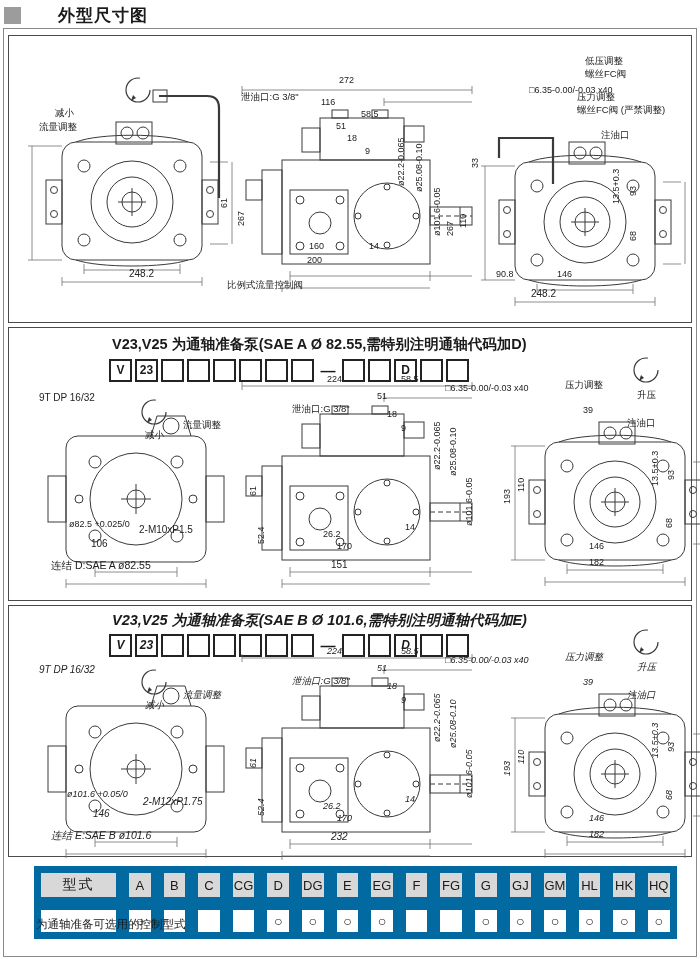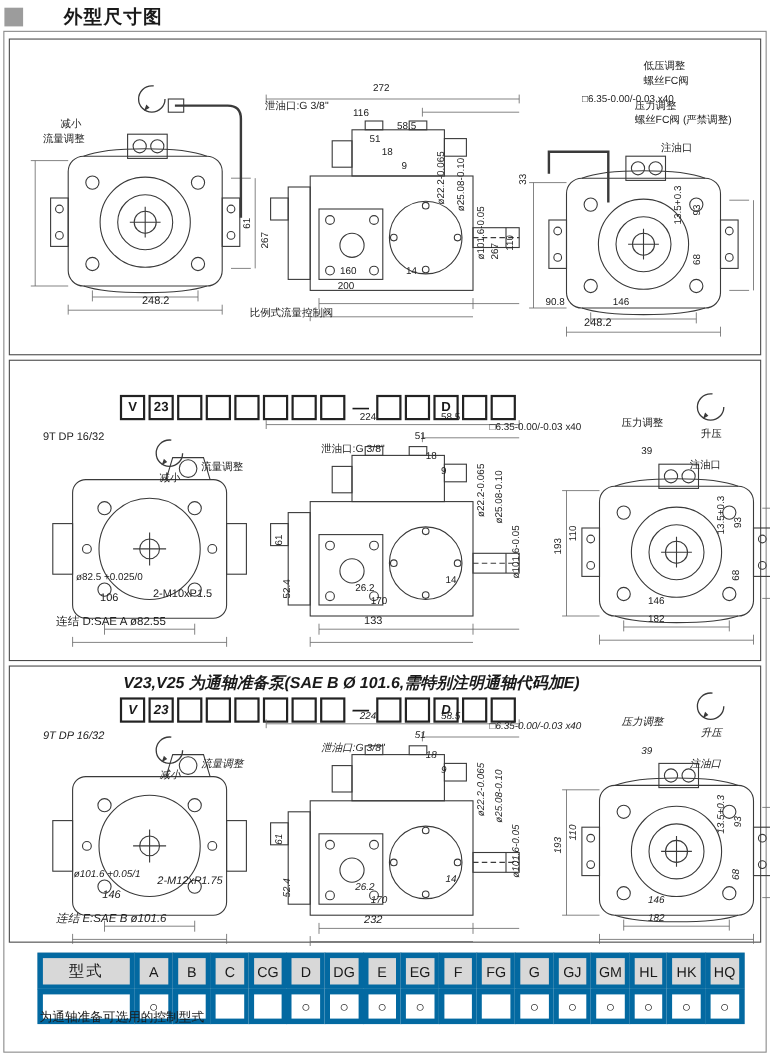--- a/index.html
+++ b/index.html
@@ -22,21 +22,21 @@
   .notes div{line-height:11.5px;}
   
   .roticon{position:absolute;}
   
   .coderow{position:absolute;display:flex;align-items:center;}
   .code-cell{display:inline-block;width:19px;height:19px;border:2px solid #222;margin-right:3px;
              text-align:center;font-weight:bold;font-size:12px;line-height:19px;background:#fff;}
   .code-dash{display:inline-block;width:22px;text-align:center;font-weight:bold;font-size:15px;margin-right:3px;}
   
   .ctl{position:absolute;display:grid;grid-template-columns:88px repeat(16,34.6px);}
-  .tc{border:5px solid #0369a1;margin-top:-1px;margin-left:-1px;display:flex;align-items:center;justify-content:center;}
+  .tc{border:7px solid #0369a1;margin-top:-1px;margin-left:-1px;display:flex;align-items:center;justify-content:center;}
   .tc.th{background:#d8d8d8;height:24px;font-size:13px;}
   .tc.th.first{font-size:14px;letter-spacing:2px;}
   .tc.tm{background:#fff;height:22px;font-size:14px;}
   .note{position:absolute;font-size:11.5px;}
 </style>
 </head>
 <body>
 
 <div class="page">
 
@@ -219,20 +219,21 @@
       <span class="lbl v" style="left:462px;top:132px;">33</span>
       <span class="lbl v" style="left:603px;top:168px;">13.5+0.3</span>
       <span class="lbl v" style="left:620px;top:160px;">93</span>
       <span class="lbl v" style="left:620px;top:205px;">68</span>
       <span class="lbl" style="left:487px;top:234px;">90.8</span>
       <span class="lbl" style="left:548px;top:234px;">146</span>
       <span class="lbl" style="left:522px;top:252px;font-size:10px;">248.2</span>
     </section>
 
     <section class="panel" style="top:298px;height:272px;">
+      <div class="ptitle" style="left:103px;top:7px;">V23,V25 为通轴准备泵(SAE A Ø 82.55,需特别注明通轴代码加D)</div>
       <div class="coderow" style="left:100px;top:31px;">
           <span class="code-cell">V</span>
           <span class="code-cell">23</span>
           <span class="code-cell"></span>
           <span class="code-cell"></span>
           <span class="code-cell"></span>
           <span class="code-cell"></span>
           <span class="code-cell"></span>
           <span class="code-cell"></span>
           <span class="code-dash">—</span>
@@ -278,21 +279,21 @@
   <g fill="none" stroke="#3a3a3a" stroke-width="1.2">
     <circle cx="17" cy="16" r="12" stroke-dasharray="58 18"></circle>
     <path d="M10,27 L15,24 L12,21 Z" fill="#3a3a3a" stroke="none"></path>
   </g>
 </svg>
 </div>
       <span class="lbl cn" style="left:136px;top:102px;">减小</span>
       <span class="lbl cn" style="left:174px;top:92px;">流量调整</span>
       <span class="lbl" style="left:60px;top:192px;">ø82.5 +0.025/0</span>
       <span class="lbl" style="left:82px;top:210px;font-size:10px;">106</span>
-      <span class="lbl" style="left:130px;top:207px;font-size:10px;">2-M10xP1.5</span>
+      <span class="lbl" style="left:130px;top:196px;font-size:10px;">2-M10xP1.5</span>
       <span class="lbl cn" style="left:42px;top:232px;font-size:10.5px;">连结 D:SAE A ø82.55</span>
 
       <div class="slot" style="left:225px;top:52px;">
 <svg width="245" height="210" viewBox="0 0 245 210">
   <g fill="none" stroke="#3a3a3a" stroke-width="1">
     <rect x="86" y="34" width="84" height="42"></rect>
     <rect x="170" y="42" width="20" height="16"></rect>
     <rect x="68" y="44" width="18" height="24"></rect>
     <rect x="98" y="26" width="16" height="8"></rect>
               <rect x="138" y="26" width="16" height="8"></rect>
@@ -336,21 +337,21 @@
       <span class="lbl" style="left:378px;top:82px;">18</span>
       <span class="lbl" style="left:392px;top:96px;">9</span>
       <span class="lbl" style="left:436px;top:56px;">□6.35-0.00/-0.03 x40</span>
       <span class="lbl v" style="left:424px;top:142px;">ø22.2-0.065</span>
       <span class="lbl v" style="left:440px;top:148px;">ø25.08-0.10</span>
       <span class="lbl v" style="left:456px;top:198px;">ø101.6-0.05</span>
       <span class="lbl v" style="left:240px;top:168px;">61</span>
       <span class="lbl v" style="left:248px;top:216px;">52.4</span>
       <span class="lbl" style="left:314px;top:202px;">26.2</span>
       <span class="lbl" style="left:328px;top:214px;">170</span>
-      <span class="lbl" style="left:322px;top:231px;font-size:10px;">133</span>
+      <span class="lbl" style="left:322px;top:231px;font-size:10px;">151</span>
       <span class="lbl" style="left:396px;top:195px;">14</span>
 
       <div class="slot" style="left:498px;top:66px;">
 <svg width="215" height="195" viewBox="0 0 215 195">
   <g fill="none" stroke="#3a3a3a" stroke-width="1">
     <rect x="38" y="48" width="140" height="118" rx="14"></rect>
     <path d="M52,48 C75,39 141,39 164,48"></path>
     <path d="M52,166 C75,174 141,174 164,166"></path>
     <rect x="92" y="28" width="36" height="22"></rect>
     <circle cx="103" cy="39" r="6"></circle>
@@ -460,21 +461,21 @@
       <div class="roticon" style="left:128px;top:60px;">
 <svg width="34" height="34" viewBox="0 0 34 34">
   <g fill="none" stroke="#3a3a3a" stroke-width="1.2">
     <circle cx="17" cy="16" r="12" stroke-dasharray="58 18"></circle>
     <path d="M10,27 L15,24 L12,21 Z" fill="#3a3a3a" stroke="none"></path>
   </g>
 </svg>
 </div>
       <span class="lbl cn" style="left:136px;top:94px;">减小</span>
       <span class="lbl cn" style="left:174px;top:84px;">流量调整</span>
-      <span class="lbl" style="left:58px;top:184px;">ø101.6 +0.05/1</span>
+      <span class="lbl" style="left:58px;top:184px;">ø101.6 +0.05/0</span>
       <span class="lbl" style="left:84px;top:202px;font-size:10px;">146</span>
       <span class="lbl" style="left:134px;top:190px;font-size:10px;">2-M12xP1.75</span>
       <span class="lbl cn" style="left:42px;top:224px;font-size:10.5px;">连结 E:SAE B ø101.6</span>
 
       <div class="slot" style="left:225px;top:46px;">
 <svg width="245" height="210" viewBox="0 0 245 210">
   <g fill="none" stroke="#3a3a3a" stroke-width="1">
     <rect x="86" y="34" width="84" height="42"></rect>
     <rect x="170" y="42" width="20" height="16"></rect>
     <rect x="68" y="44" width="18" height="24"></rect>

